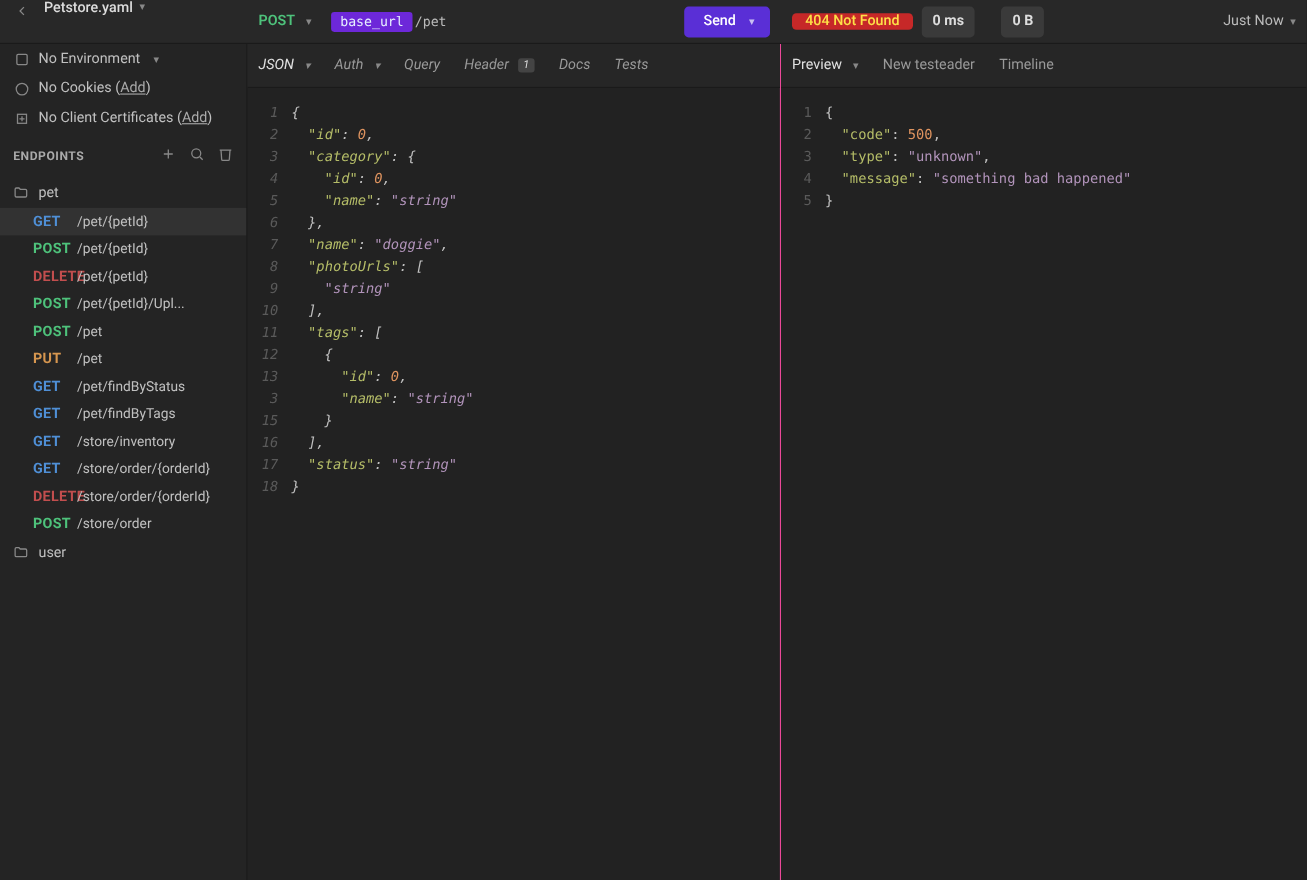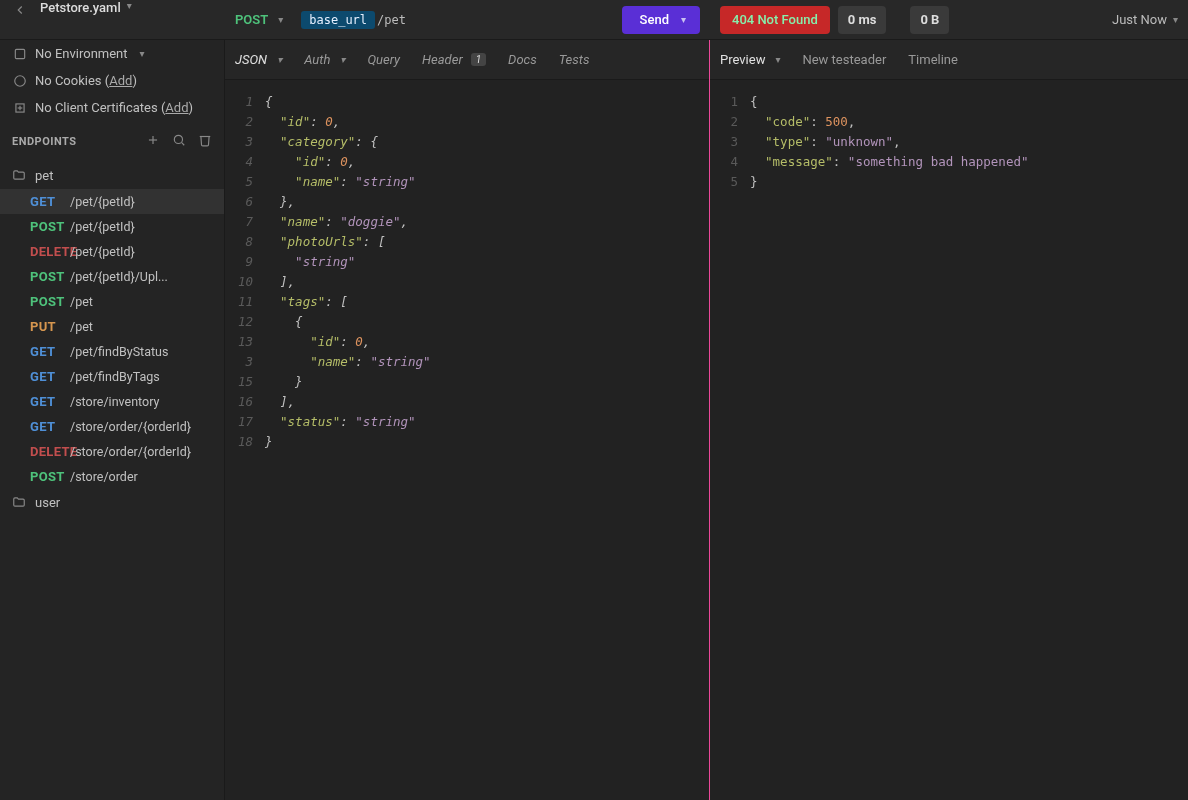--- a/index.html
+++ b/index.html
@@ -6,26 +6,26 @@
   html, body { width: 1188px; height: 800px; font-family: -apple-system, BlinkMacSystemFont, "Segoe UI", Roboto, Helvetica, Arial, sans-serif; background: #222222; color: #c0c0c0; font-size: 13px; overflow: hidden; }
   .app { display: flex; flex-direction: column; width: 1188px; height: 800px; }
   .topbar { height: 40px; display: flex; align-items: center; background: #282828; border-bottom: 1px solid #1a1a1a; padding: 0 0 0 0; }
   .topbar-left { width: 225px; display: flex; align-items: flex-start; height: 100%; padding: 0 10px; }
   .topbar-middle { flex: 1; display: flex; align-items: center; height: 100%; padding: 0 10px; }
   .topbar-right { width: 478px; display: flex; align-items: center; height: 100%; padding: 0 10px; }
   .back-btn { width: 20px; height: 20px; color: #888; margin-right: 10px; display:flex; align-items:center; justify-content:center; cursor:pointer;}
   .proj-title { color: #ddd; font-weight: 500; }
   .caret { margin-left: 6px; color: #888; font-size: 10px; }
   .method-label { color: #4ec27b; font-weight: 600; margin-right: 4px; }
-  .badge-var { background: #0c4a6e; color: #e6f0ff; padding: 2px 8px; border-radius: 3px; font-family: monospace; font-size: 12px; margin-right: 2px; }
+  .badge-var { background: #6d28d9; color: #e6f0ff; padding: 2px 8px; border-radius: 3px; font-family: monospace; font-size: 12px; margin-right: 2px; }
   .url-path { color: #bbb; font-family: monospace; font-size: 12px; }
   .spacer { flex: 1; }
   .send-btn { background: #5a2fd6; color: #fff; height: 28px; border-radius: 4px; display: flex; align-items: center; padding: 0 14px 0 18px; font-weight: 500; cursor:pointer; }
   .send-btn .caret { color: #c8bff2; margin-left: 12px; }
-  .status-badge { background: #c62828; color: #86efac; height: 28px; border-radius: 4px; display:flex; align-items:center; padding: 0 12px; font-weight: 500; margin-right: 8px; }
+  .status-badge { background: #c62828; color: #fde047; height: 15px; border-radius: 4px; display:flex; align-items:center; padding: 0 12px; font-weight: 500; margin-right: 8px; }
   .meta-badge { background: #3a3a3a; color: #ddd; height: 28px; border-radius: 4px; display:flex; align-items:center; padding: 0 10px; margin-right: 24px; font-weight: bold; }
   .justnow { color: #bbb; display:flex; align-items:center; }
   .main { flex: 1; display: flex; overflow: hidden; }
   .sidebar { width: 225px; border-right: 1px solid #1a1a1a; background: #242424; display:flex; flex-direction:column; overflow:auto; }
   .sec-header { font-size: 11px; letter-spacing: 0.5px; color: #aaa; font-weight: 700; padding: 14px 12px 8px; text-transform: uppercase; }
   .sec-row { display:flex; align-items:center; padding: 6px 12px; color: #c0c0c0; cursor:pointer; }
   .sec-row .icon { width: 15px; height: 15px; margin-right: 8px; color:#888; display:flex; align-items:center; justify-content:center; }
   .sec-row u { color:#aaa; text-decoration: underline; }
   .endpoints-header { display:flex; align-items:center; padding: 12px; font-size:11px; letter-spacing:0.5px; font-weight:700; color:#aaa; }
   .endpoints-header .tools { margin-left:auto; display:flex; gap: 12px; color:#888; }

